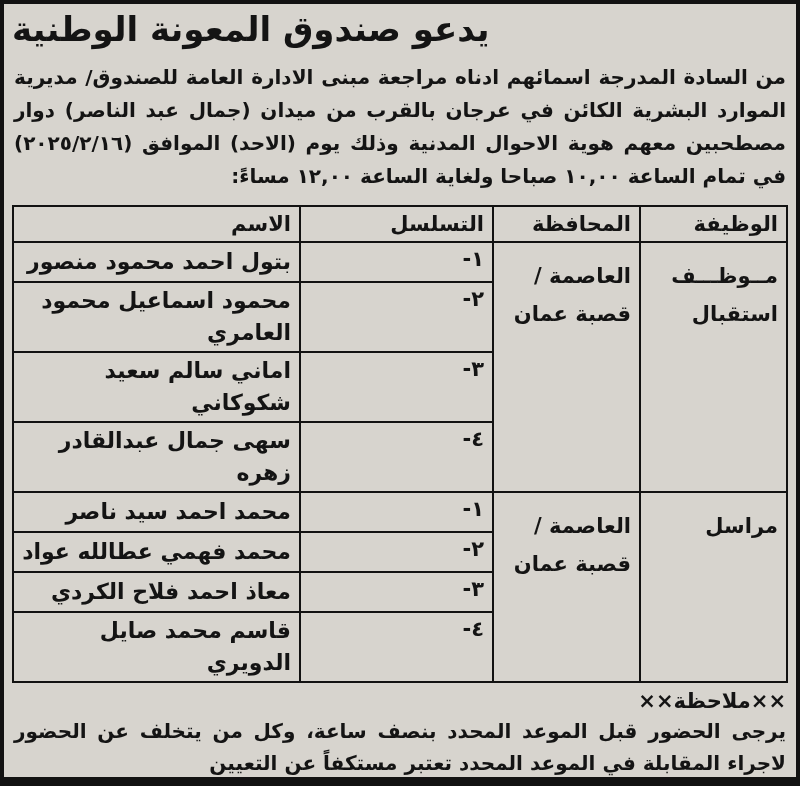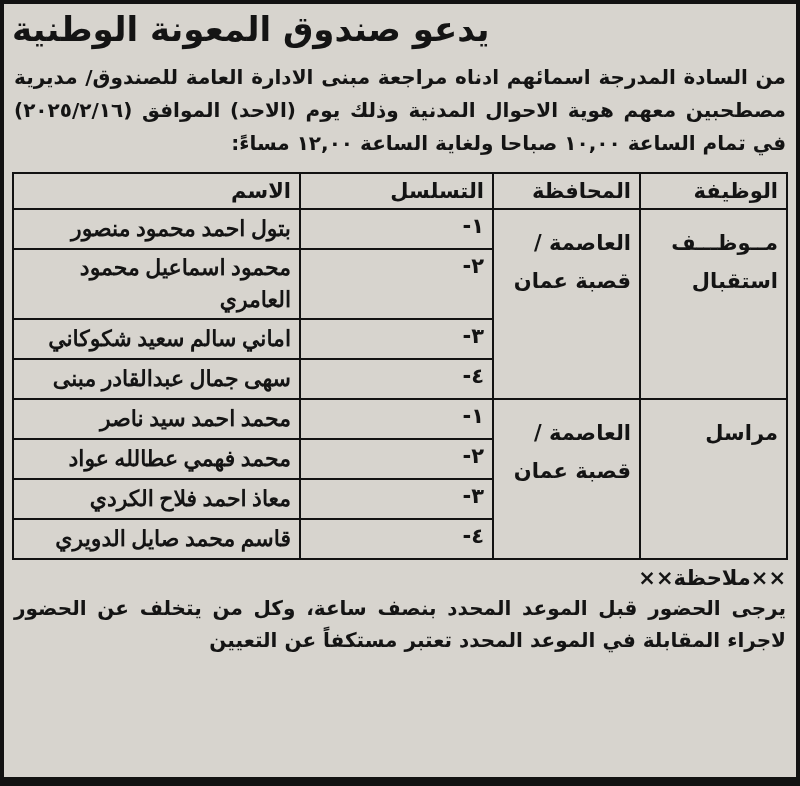--- a/index.html
+++ b/index.html
@@ -65,21 +65,20 @@
     padding-top:14px;
   }
   td.serial{
     vertical-align:top;
     padding-top:4px;
   }
   td.name{
     font-size:22px;
     vertical-align:middle;
     line-height:32px;
-    font-family:Liberation Serif, serif;
   }
   .note{margin:4px 2px 0 2px;}
   .note-title{
     font-size:21px;
     text-align:right;
     line-height:28px;
   }
   .note .line{
     font-size:20px;
     line-height:32px;
@@ -93,20 +92,21 @@
 </style>
 </head>
 <body>
 
 <div class="page">
 
   <h1 class="title">يدعو صندوق المعونة الوطنية</h1>
 
   <div class="intro">
     <div class="line">من السادة المدرجة اسمائهم ادناه مراجعة مبنى الادارة العامة للصندوق/ مديرية</div>
+    <div class="line">الموارد البشرية الكائن في عرجان بالقرب من ميدان (جمال عبد الناصر) دوار</div>
     <div class="line">مصطحبين معهم هوية الاحوال المدنية وذلك يوم (الاحد) الموافق (٢٠٢٥/٢/١٦)</div>
     <div class="line last">في تمام الساعة ١٠,٠٠ صباحا ولغاية الساعة ١٢,٠٠ مساءً:</div>
   </div>
 
   <table class="tbl">
     <colgroup>
       <col style="width:147px">
       <col style="width:147px">
       <col style="width:193px">
       <col>
@@ -129,21 +129,21 @@
       <tr>
         <td class="serial">٢-</td>
         <td class="name">محمود اسماعيل محمود العامري</td>
       </tr>
       <tr>
         <td class="serial">٣-</td>
         <td class="name">اماني سالم سعيد شكوكاني</td>
       </tr>
       <tr>
         <td class="serial">٤-</td>
-        <td class="name">سهى جمال عبدالقادر مبنى</td>
+        <td class="name">سهى جمال عبدالقادر زهره</td>
       </tr>
       <tr>
         <td class="job" rowspan="4">مراسل</td>
         <td class="gov" rowspan="4">العاصمة / قصبة عمان</td>
         <td class="serial">١-</td>
         <td class="name">محمد احمد سيد ناصر</td>
       </tr>
       <tr>
         <td class="serial">٢-</td>
         <td class="name">محمد فهمي عطالله عواد</td>

